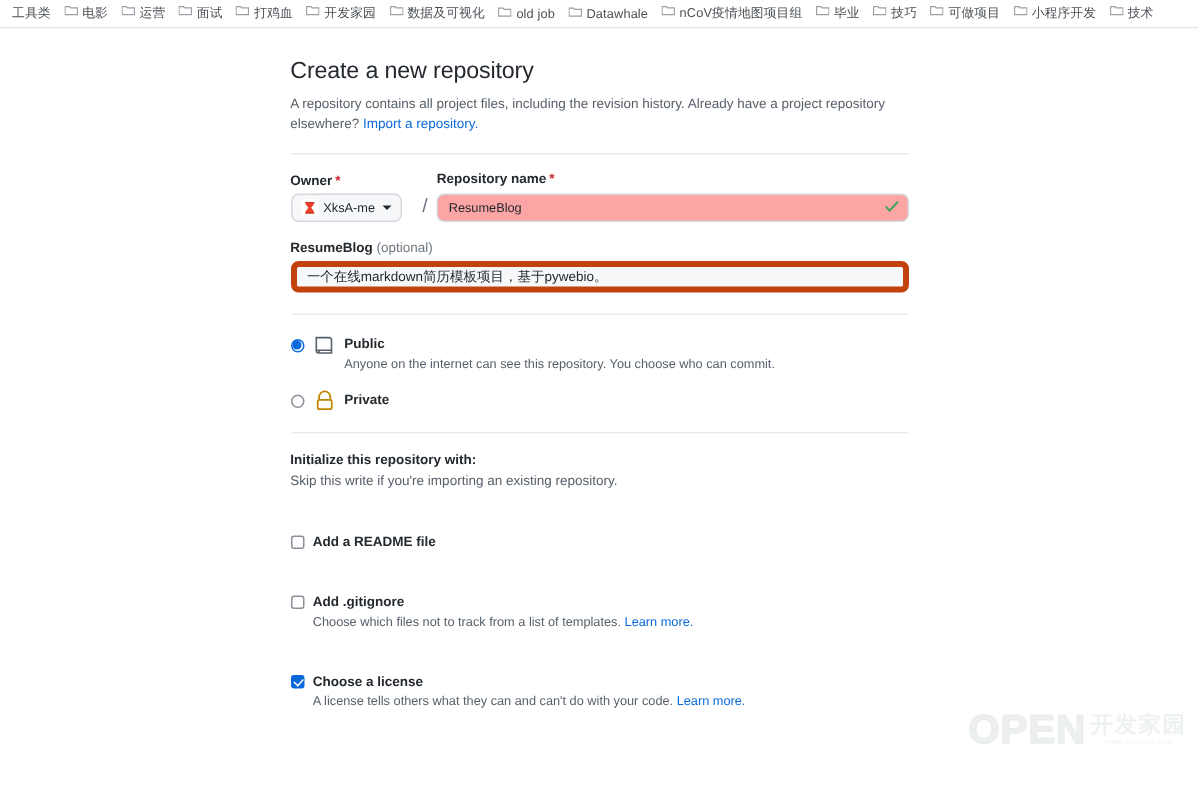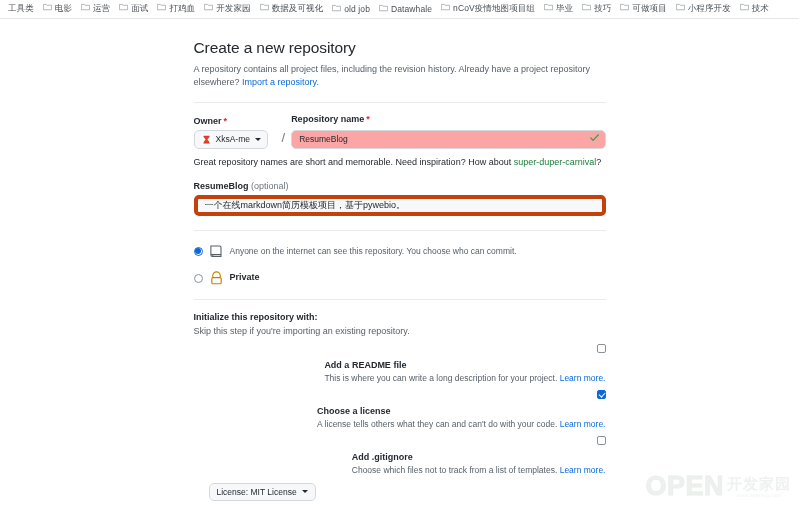--- a/index.html
+++ b/index.html
@@ -198,21 +198,21 @@
   .vis-icon { width: 15px; height: 15px; flex: none; margin-top: 0px; }
   .vis-text { flex: 1; }
   .vis-title { font-size: 9px; font-weight: bold; color: #24292f; line-height: 12px; }
   .vis-desc { font-size: 8.5px; color: #57606a; line-height: 12px; margin-top: 1px; }
 
   
   .init-block { margin-top: 12px; }
   .init-head { font-size: 9px; font-weight: bold; color: #24292f; }
   .init-sub { font-size: 9px; color: #57606a; margin-top: 3px; line-height: 13px; }
 
-  .opt { display: flex; align-items: flex-end; gap: 6px; margin-top: 4px; flex-direction: column; }
+  .opt { display: flex; align-items: flex-start; gap: 6px; margin-top: 28px; }
   .cbox {
     width: 9px; height: 9px; flex: none; margin-top: 2px;
     border: 1px solid #8a9199; border-radius: 2px;
     background: #fff; cursor: pointer; position: relative;
   }
   .cbox.checked { background: #0969da; border-color: #0969da; }
   .cbox.checked::after {
     content: ""; position: absolute;
     left: 2.4px; top: .4px;
     width: 2.6px; height: 5.4px;
@@ -384,90 +384,83 @@
         <span class="field-label"><span>Repository name</span><span class="req">*</span></span>
         <div class="repo-input-wrap">
           <input class="repo-input" type="text" value="ResumeBlog" style="">
           <svg class="check-ok" viewBox="0 0 16 16">
             <path d="M2.5 8.6l3.4 3.6L13.6 4" fill="none" stroke="#2da44e" stroke-width="1.7" stroke-linecap="round" stroke-linejoin="round"></path>
           </svg>
         </div>
       </div>
     </div>
 
-    <p class="hint">
-      <span>Great repository names are short and memorable. Need inspiration? How about </span><span class="suggest">super-duper-carnival</span><span>?</span>
-    </p>
 
     <div class="desc-block">
       <span class="field-label"><span>ResumeBlog</span> <span class="optional">(optional)</span></span>
       <input class="desc-input" type="text" value="一个在线markdown简历模板项目，基于pywebio。" style="">
     </div>
 
     <hr class="rule" style="margin-top:14px">
 
     <div class="vis-list">
       <div class="vis-item">
         <span class="radio checked"></span>
         <svg class="vis-icon" viewBox="0 0 16 16">
           <path d="M2 2.2h9.3a1.5 1.5 0 0 1 1.5 1.5v9.5H3.6A1.6 1.6 0 0 1 2 11.6z" fill="none" stroke="#57606a" stroke-width="1.15"></path>
           <path d="M2 11.2h10.8" fill="none" stroke="#57606a" stroke-width="1.15"></path>
           <path d="M4 13.2v-1.9" fill="none" stroke="#57606a" stroke-width="1.15"></path>
         </svg>
         <div class="vis-text">
+          <div class="vis-title">Public</div>
           <div class="vis-desc">Anyone on the internet can see this repository. You choose who can commit.</div>
         </div>
       </div>
 
       <div class="vis-item">
         <span class="radio"></span>
         <svg class="vis-icon" viewBox="0 0 16 16">
           <path d="M4 7V5a4 4 0 0 1 8 0v2" fill="none" stroke="#bf8700" stroke-width="1.25"></path>
           <rect x="3" y="7" width="10" height="6.6" rx="1.2" fill="none" stroke="#bf8700" stroke-width="1.25"></rect>
         </svg>
         <div class="vis-text">
           <div class="vis-title">Private</div>
         </div>
       </div>
     </div>
 
     <hr class="rule" style="margin-top:13px">
 
     <div class="init-block">
       <div class="init-head">Initialize this repository with:</div>
-      <div class="init-sub">Skip this step if you're importing an existing repository.</div>
+      <div class="init-sub">Skip this write if you're importing an existing repository.</div>
 
       <div class="opt">
         <span class="cbox"></span>
         <div class="opt-text">
           <div class="opt-title">Add a README file</div>
-          <div class="opt-desc"><span>This is where you can write a long description for your project. </span><a class="link" href="#">Learn more.</a></div>
+        </div>
+      </div>
+
+      <div class="opt">
+        <span class="cbox"></span>
+        <div class="opt-text">
+          <div class="opt-title">Add .gitignore</div>
+          <div class="opt-desc"><span>Choose which files not to track from a list of templates. </span><a class="link" href="#">Learn more.</a></div>
         </div>
       </div>
 
       <div class="opt">
         <span class="cbox checked"></span>
         <div class="opt-text">
           <div class="opt-title">Choose a license</div>
           <div class="opt-desc"><span>A license tells others what they can and can't do with your code. </span><a class="link" href="#">Learn more.</a></div>
         </div>
       </div>
 
-      <div class="opt">
-        <span class="cbox"></span>
-        <div class="opt-text">
-          <div class="opt-title">Add .gitignore</div>
-          <div class="opt-desc"><span>Choose which files not to track from a list of templates. </span><a class="link" href="#">Learn more.</a></div>
-        </div>
-      </div>
-
-      <button class="license-btn">
-        <span>License: MIT License</span>
-        <span class="caret"></span>
-      </button>
     </div>
 
   </div>
 
   <div class="watermark">
     <span class="wm-open">OPEN</span>
     <span class="wm-cn">
       <span class="wm-cn-main">开发家园</span>
       <span class="wm-cn-sub">www.opensjq.com</span>
     </span>

